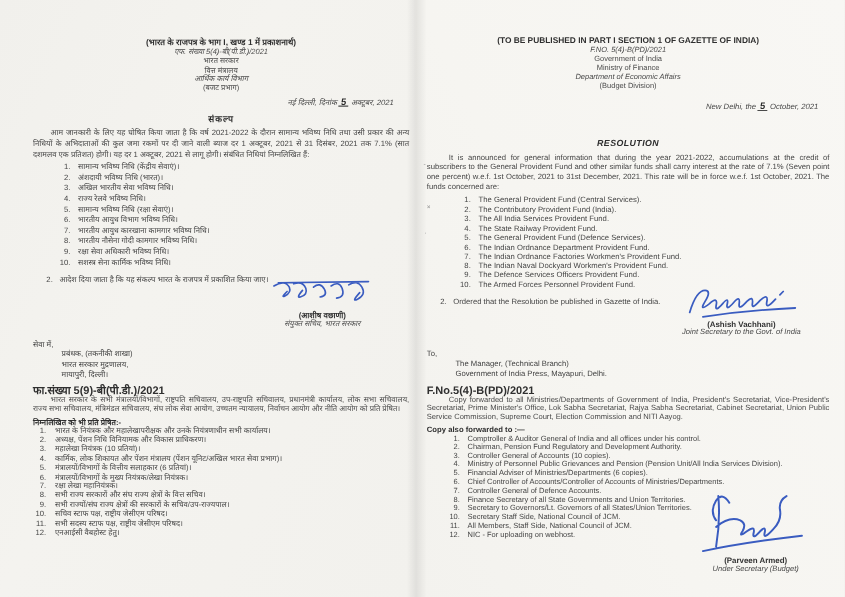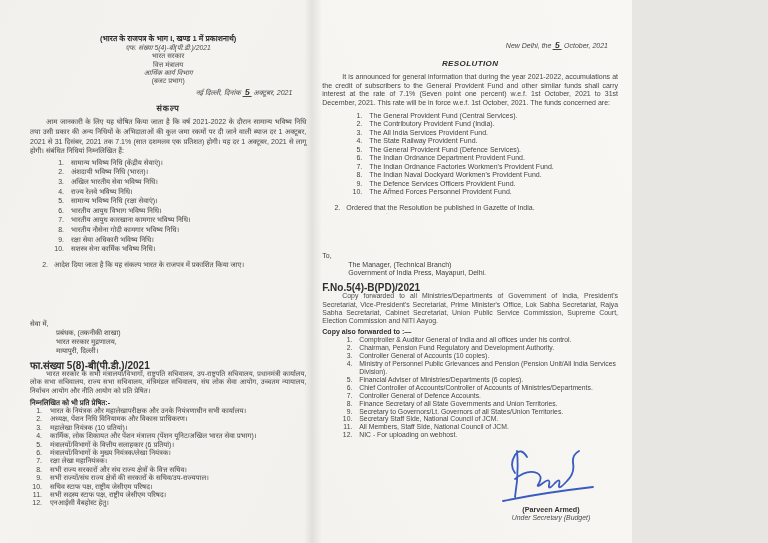--- a/index.html
+++ b/index.html
@@ -3,21 +3,21 @@
 <meta charset="utf-8">
 <style>
   html,body{margin:0;padding:0;}
   body{
     width:768px;height:543px;
     background:#e7e6e2;
     font-family:"Liberation Sans","DejaVu Sans",sans-serif;
     color:#3e3e3e;
     overflow:hidden;
   }
-  .scan{position:relative;display:flex;width:632px;height:543px;}
+  .scan{position:relative;display:flex;width:768px;height:543px;}
   .page{position:relative;height:543px;box-sizing:border-box;}
   .page-l{
     width:378px;
     background:linear-gradient(115deg,#f1f0ec 0%,#f4f3ef 40%,#f2f1ed 100%);
     padding:34px 6px 0 30px;
   }
   .page-l::after{
     content:"";position:absolute;right:0;top:0;bottom:0;width:8px;
     background:linear-gradient(270deg,rgba(0,0,0,0.07),rgba(0,0,0,0));
   }
@@ -37,21 +37,21 @@
   .dateline{text-align:right;font-size:7px;font-style:italic;color:#474747;}
   .page-l .dateline{margin:3px 14px 0 0;}
   .page-r .dateline{margin:9px 10px 0 0;}
   .day{
     font-weight:700;font-style:normal;font-size:8.5px;color:#2b2b2b;
     border-bottom:1px solid #4a4a4a;padding:0 2px;display:inline-block;
     transform:skewX(-6deg);line-height:8px;
   }
   .rhead{text-align:center;font-size:8px;font-weight:700;color:#2e2e2e;}
   .page-l .rhead{margin-top:5px;letter-spacing:1px;text-align:center;}
-  .page-r .rhead{margin-top:9px;font-style:italic;letter-spacing:.4px;}
+  .page-r .rhead{margin-top:25px;font-style:italic;letter-spacing:.4px;}
   .para{font-size:7px;text-align:justify;color:#454545;}
   .page-l .para1{margin-top:4px;line-height:9.6px;text-indent:16px;}
   .page-r .para1{margin-top:5px;line-height:8.7px;text-indent:20px;}
   .list{color:#454545;}
   .li{display:flex;}
   .num{flex:none;text-align:right;}
   .txt{flex:1;}
   .funds-l{margin:2px 0 0 20px;font-size:7px;}
   .funds-l .li{line-height:9.6px;}
   .funds-l .num{width:14px;margin-right:7px;}
@@ -149,28 +149,35 @@
         <div class="li">
           <span class="num">10.</span>
           <span class="txt">सशस्त्र सेना कार्मिक भविष्य निधि।</span>
         </div>
       </div>
     <div class="para2">
       <span class="num">2.</span>
       <span class="txt">आदेश दिया जाता है कि यह संकल्प भारत के राजपत्र में प्रकाशित किया जाए।</span>
     </div>
 
+    <div class="sig sig-l1">
+      <svg width="96" height="30" viewBox="0 0 96 30">
+        <path class="ink" stroke-width="1.5" d="M4 8 Q14 2 18 9 Q20 14 14 17 Q10 19 16 13 M22 6 Q30 3 33 10 Q35 16 28 18 Q24 19 30 12 M8 5 L90 4 M40 9 Q46 4 50 11 Q53 17 46 18 M56 8 Q63 3 66 10 Q69 18 61 19 M72 7 Q80 2 84 9 Q88 16 80 20 Q74 23 82 14"></path>
+      </svg>
+      <div class="signame">(आशीष वछाणी)</div>
+      <div class="sigtitle">संयुक्त सचिव, भारत सरकार</div>
+    </div>
 
     <div class="addr">
       <div>सेवा में,</div>
       <div class="ind">प्रबंधक, (तकनीकी शाखा)</div>
       <div class="ind">भारत सरकार मुद्रणालय,</div>
       <div class="ind">मायापुरी, दिल्ली।</div>
     </div>
-    <div class="fileno2">फा.संख्या 5(8)-बी(पी.डी.)/2021</div>
+    <div class="fileno2">फा.संख्या 5(9)-बी(पी.डी.)/2021</div>
     <div class="copypara">भारत सरकार के सभी मंत्रालयों/विभागों, राष्ट्रपति सचिवालय, उप-राष्ट्रपति सचिवालय, प्रधानमंत्री कार्यालय, लोक सभा सचिवालय, राज्य सभा सचिवालय, मंत्रिमंडल सचिवालय, संघ लोक सेवा आयोग, उच्चतम न्यायालय, निर्वाचन आयोग और नीति आयोग को प्रति प्रेषित।</div>
     <div class="alsolabel">निम्नलिखित को भी प्रति प्रेषित:-</div>
     <div class="list also-l">
         <div class="li">
           <span class="num">1.</span>
           <span class="txt">भारत के नियंत्रक और महालेखापरीक्षक और उनके नियंत्रणाधीन सभी कार्यालय।</span>
         </div>
         <div class="li">
           <span class="num">2.</span>
           <span class="txt">अध्यक्ष, पेंशन निधि विनियामक और विकास प्राधिकरण।</span>
@@ -213,20 +220,28 @@
         </div>
         <div class="li">
           <span class="num">12.</span>
           <span class="txt">एनआईसी वैबहोस्ट हेतु।</span>
         </div>
       </div>
 
   </div>
 
   <div class="page page-r" lang="en">
+    <div class="hdr">
+      <div class="pub">(TO BE PUBLISHED IN PART I SECTION 1 OF GAZETTE OF INDIA)</div>
+      <div class="sub it">F.NO. 5(4)-B(PD)/2021</div>
+      <div class="sub">Government of India</div>
+      <div class="sub">Ministry of Finance</div>
+      <div class="sub it">Department of Economic Affairs</div>
+      <div class="sub">(Budget Division)</div>
+    </div>
     <div class="dateline">
       <span>New Delhi, the</span>
       <span class="day">5</span>
       <span>October, 2021</span>
     </div>
     <div class="rhead">RESOLUTION</div>
     <div class="para para1">It is announced for general information that during the year 2021-2022, accumulations at the credit of subscribers to the General Provident Fund and other similar funds shall carry interest at the rate of 7.1% (Seven point one percent) w.e.f. 1st October, 2021 to 31st December, 2021. This rate will be in force w.e.f. 1st October, 2021. The funds concerned are:</div>
     <div class="list funds-r">
         <div class="li">
           <span class="num">1.</span>
@@ -267,20 +282,27 @@
         <div class="li">
           <span class="num">10.</span>
           <span class="txt">The Armed Forces Personnel Provident Fund.</span>
         </div>
       </div>
     <div class="para2">
       <span class="num">2.</span>
       <span class="txt">Ordered that the Resolution be published in Gazette of India.</span>
     </div>
 
+    <div class="sig sig-r1">
+      <svg width="110" height="32" viewBox="0 0 110 32">
+        <path class="ink" stroke-width="1.6" d="M8 26 Q14 6 22 6 Q28 6 22 16 Q16 26 26 18 Q34 11 32 20 Q31 26 38 18 Q44 11 42 19 Q41 25 48 17 Q54 10 53 18 Q52 25 60 16 Q66 10 65 18 Q64 24 72 15 Q80 8 78 17 Q77 24 86 14 M90 10 L93 7 M20 30 Q60 24 104 22"></path>
+      </svg>
+      <div class="signame">(Ashish Vachhani)</div>
+      <div class="sigtitle">Joint Secretary to the Govt. of India</div>
+    </div>
 
     <div class="addr">
       <div>To,</div>
       <div class="ind">The Manager, (Technical Branch)</div>
       <div class="ind">Government of India Press, Mayapuri, Delhi.</div>
     </div>
     <div class="fileno2">F.No.5(4)-B(PD)/2021</div>
     <div class="copypara">Copy forwarded to all Ministries/Departments of Government of India, President's Secretariat, Vice-President's Secretariat, Prime Minister's Office, Lok Sabha Secretariat, Rajya Sabha Secretariat, Cabinet Secretariat, Union Public Service Commission, Supreme Court, Election Commission and NITI Aayog.</div>
     <div class="alsolabel">Copy also forwarded to :—</div>
     <div class="list also-r">

